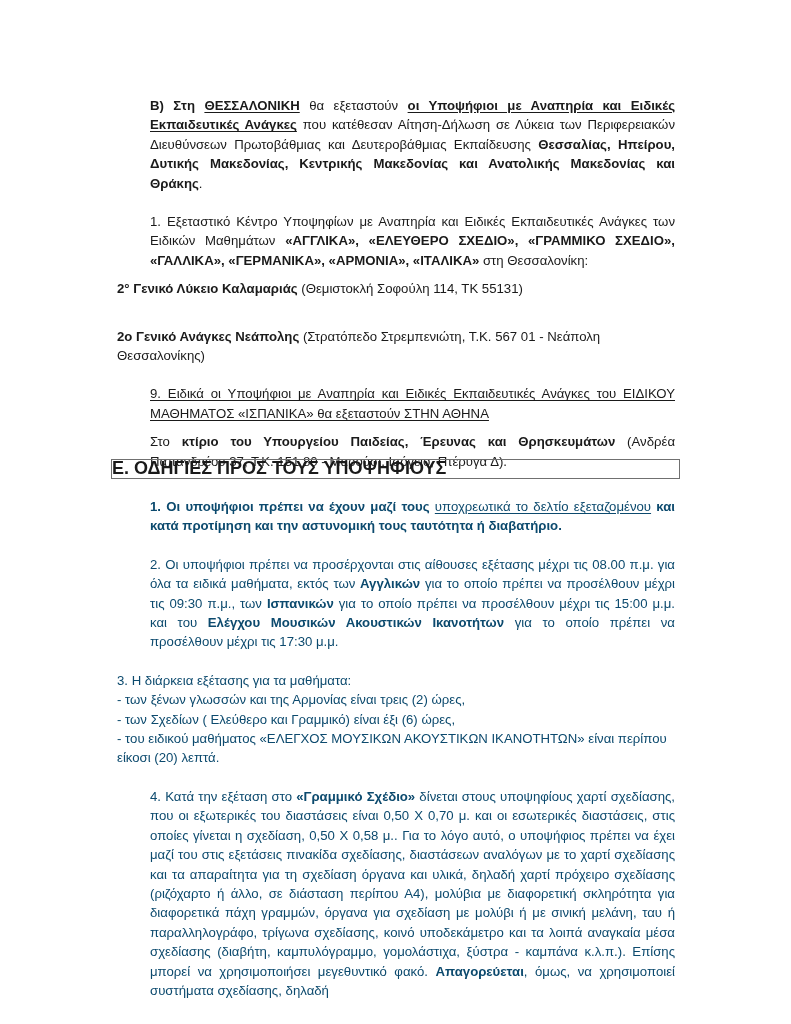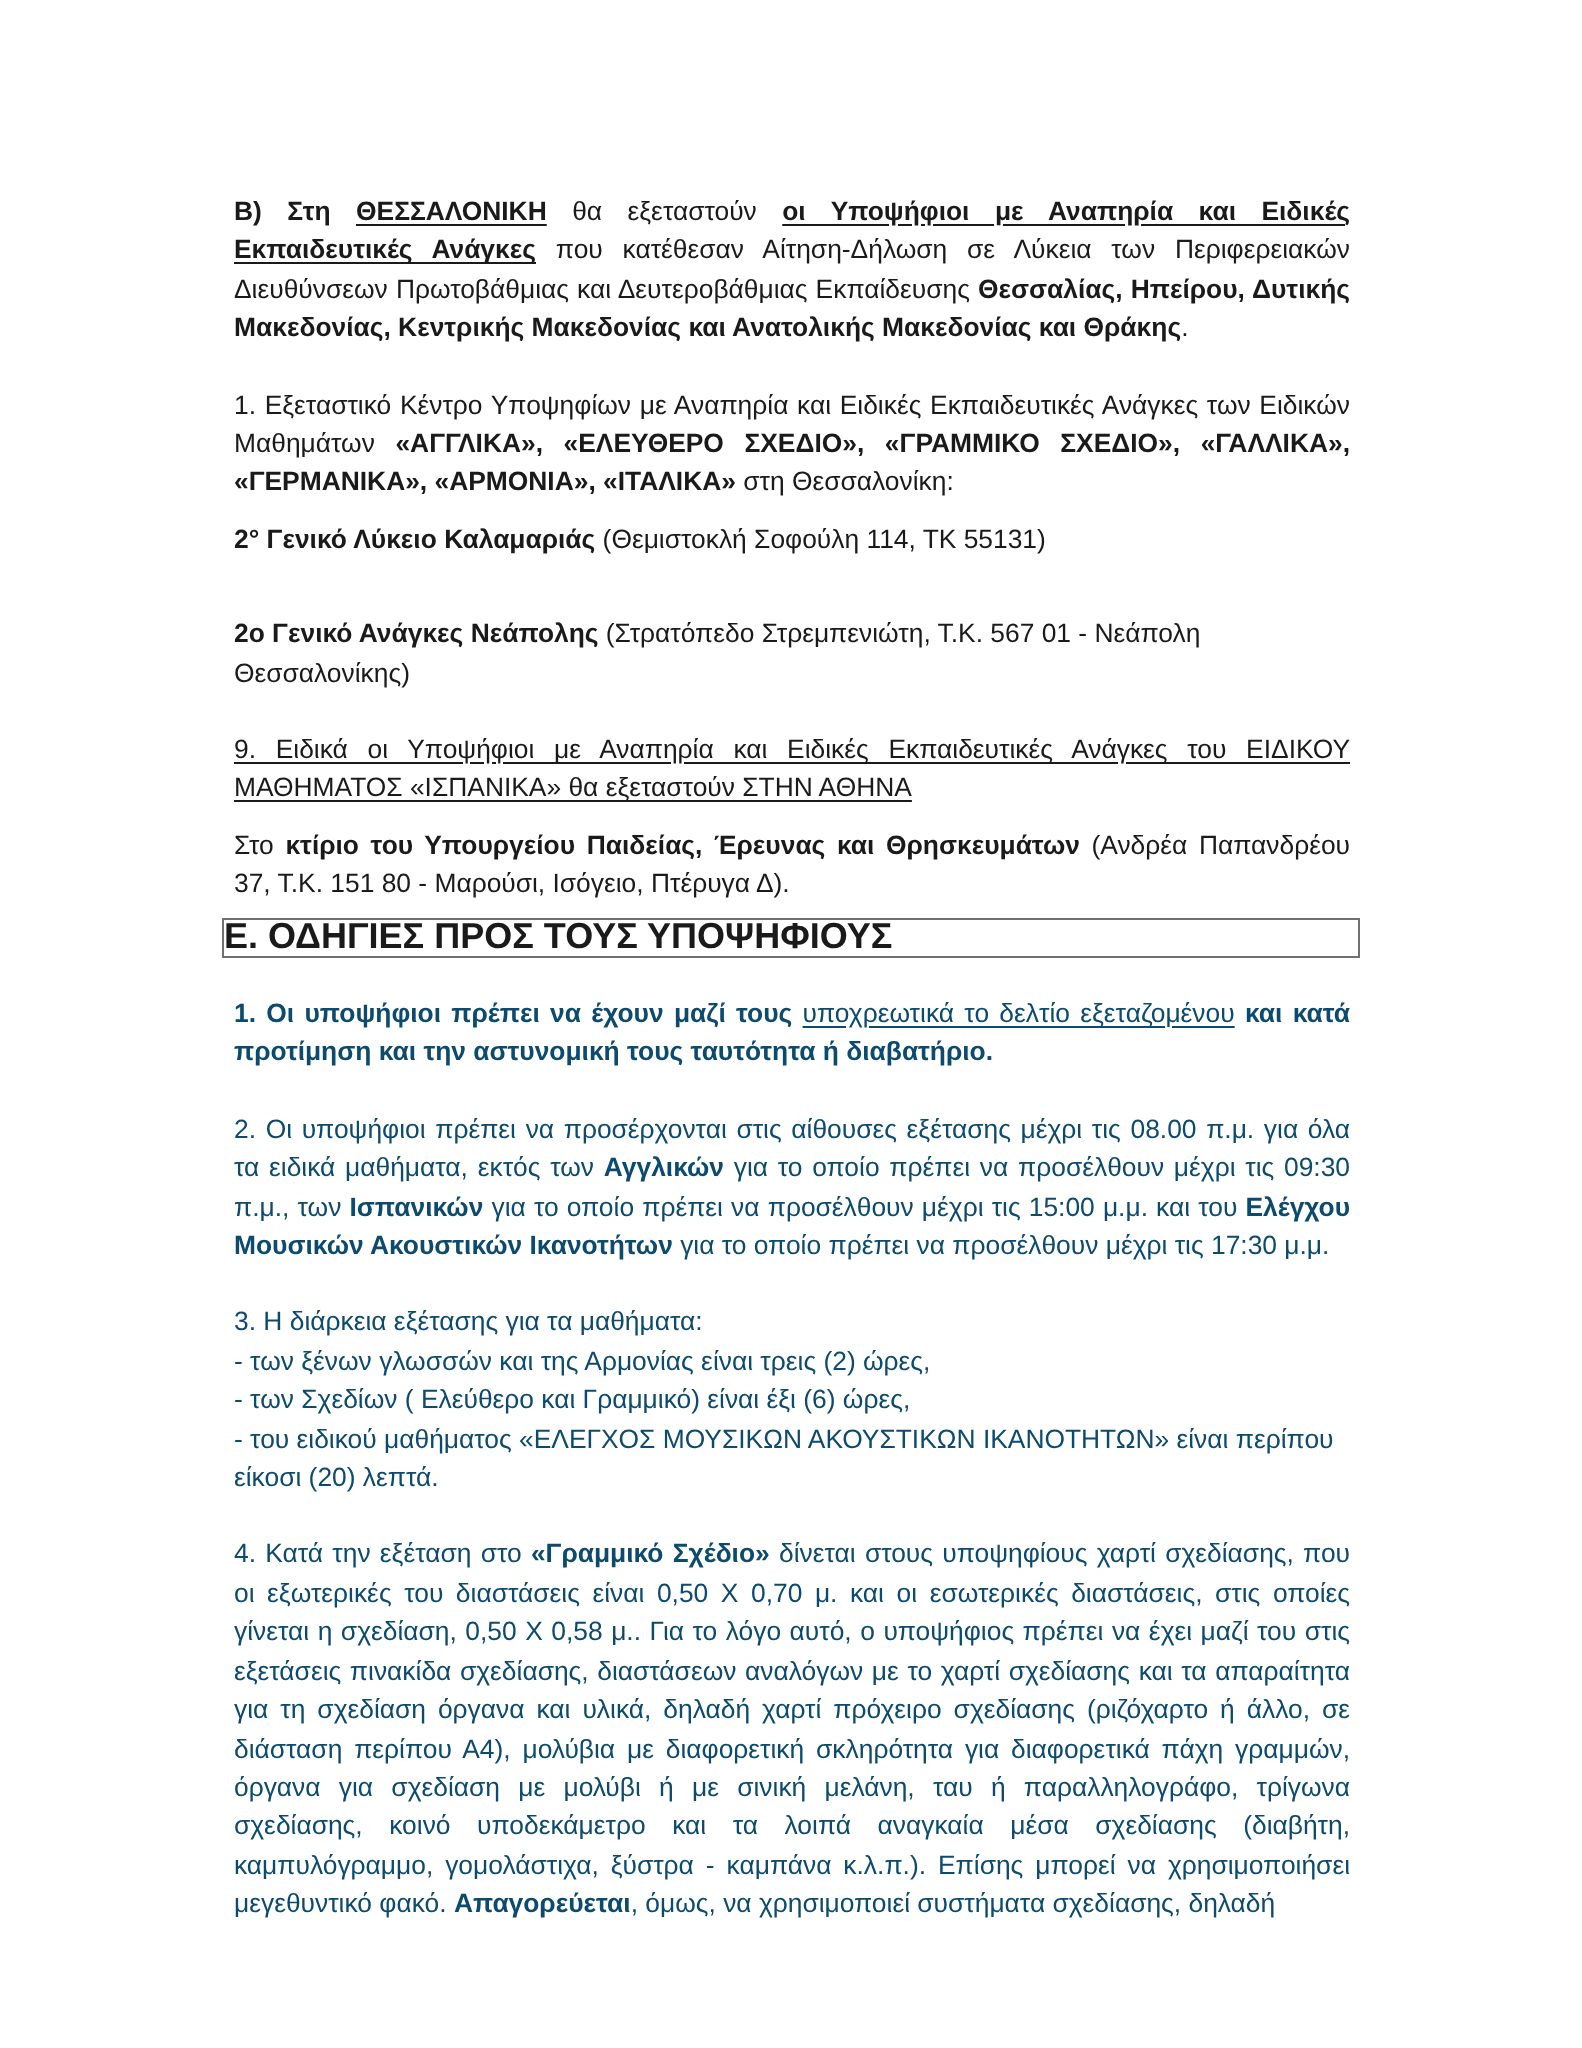--- a/index.html
+++ b/index.html
@@ -3,21 +3,21 @@
 <meta charset="utf-8">
 <style>
   html, body { margin: 0; padding: 0; background: #ffffff; }
   body { width: 791px; height: 1024px; position: relative; overflow: hidden; }
   .page {
     position: absolute; left: 117px; top: 96px; width: 558px;
     font-family: "Liberation Sans", "DejaVu Sans", sans-serif;
     font-size: 13.2px; line-height: 19.4px; color: #1a1a1a;
   }
   p { margin: 0; }
-  .j { text-align: justify; text-align-last: left; }
+  .j { text-align: justify; text-align-last: left; margin-left: 33px; }
   b { font-weight: bold; }
   u { text-decoration: underline; text-underline-offset: 2px; }
   .gap-lg { height: 19px; }
   .gap-sm { height: 9px; }
   .box {
     position: absolute; left: 111px; top: 459px; width: 569px; height: 20px;
     border: 1.5px solid #707070; box-sizing: border-box;
     font-family: "Liberation Sans", "DejaVu Sans", sans-serif; font-size: 18px;
     font-weight: bold; line-height: 17px; color: #1a1a1a;
   }

